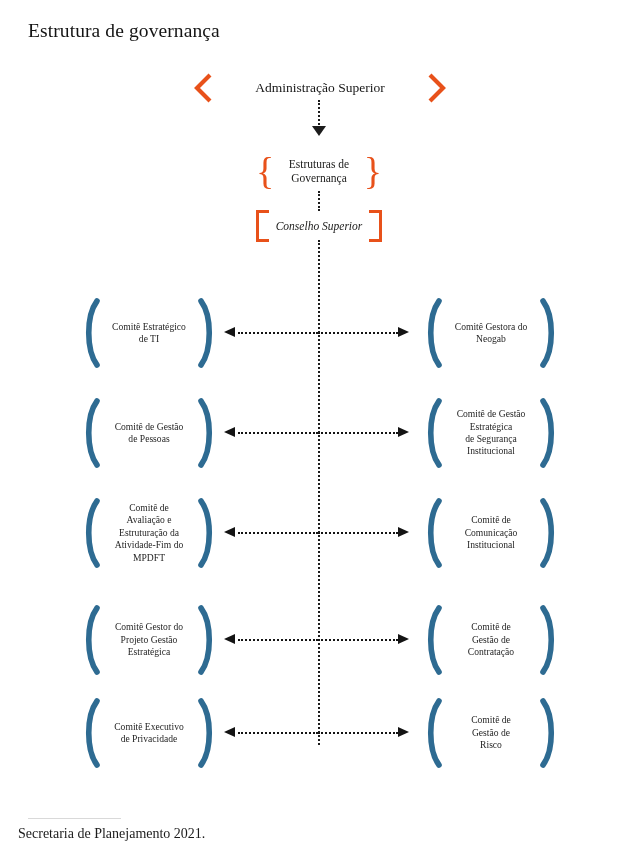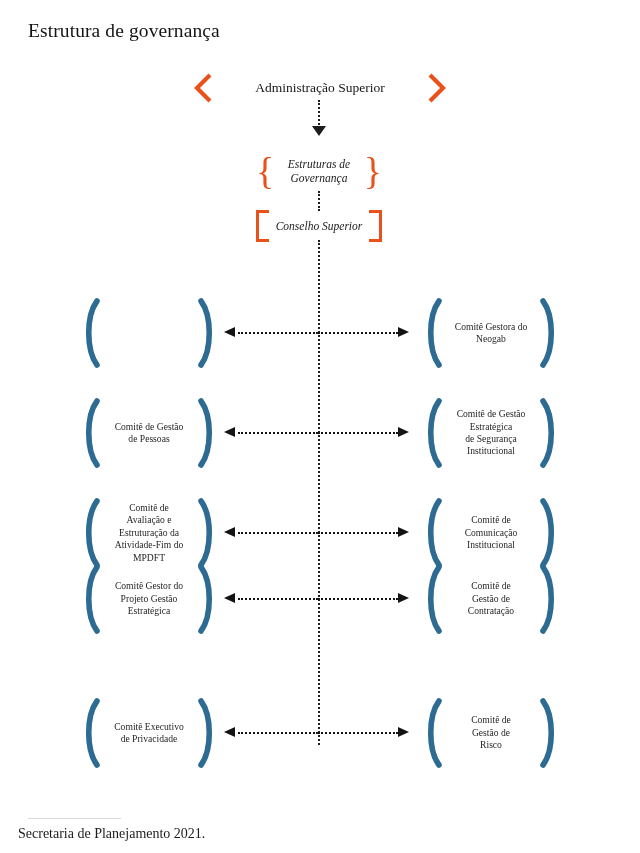--- a/index.html
+++ b/index.html
@@ -86,21 +86,20 @@
     height: 42px;
     display: flex;
     align-items: center;
     justify-content: center;
   }
   #node-estruturas .estr-label {
     font-size: 11.5px;
     line-height: 14.5px;
     text-align: center;
     color: #20201f;
-    font-style: italic;
   }
   .brace {
     position: absolute;
     top: 50%;
     transform: translateY(-50%);
     font-family: "Liberation Serif", "DejaVu Serif", serif;
     font-size: 38px;
     line-height: 1;
     color: #e8511a;
     font-weight: normal;
@@ -259,20 +258,24 @@
   <span class="sqbracket" id="sq-right"></span>
 </div>
 
 <div class="row" id="row-1" style="top:290px">
   <div class="committee left">
     <span class="paren p-left">
       <svg width="22" height="70" viewBox="0 0 22 70">
           <path d="M17,3 C6,18 6,52 17,67" fill="none" stroke="#2e6b92" stroke-width="5.6" stroke-linecap="round"></path>
         </svg>
     </span>
+    <span class="ctext">
+      <span>Comitê Estratégico</span><br>
+      <span>de TI</span>
+    </span>
     <span class="paren p-right">
       <svg width="22" height="70" viewBox="0 0 22 70">
           <path d="M5,3 C16,18 16,52 5,67" fill="none" stroke="#2e6b92" stroke-width="5.6" stroke-linecap="round"></path>
         </svg>
     </span>
   </div>
   <div class="harrow a-left"></div>
   <div class="hconn h-left"></div>
   <div class="hconn h-right"></div>
   <div class="harrow a-right"></div>
@@ -371,21 +374,21 @@
       <span>Institucional</span>
     </span>
     <span class="paren p-right">
       <svg width="22" height="70" viewBox="0 0 22 70">
           <path d="M5,3 C16,18 16,52 5,67" fill="none" stroke="#2e6b92" stroke-width="5.6" stroke-linecap="round"></path>
         </svg>
     </span>
   </div>
 </div>
 
-<div class="row" id="row-4" style="top:556px">
+<div class="row" id="row-4" style="top:597px">
   <div class="committee left">
     <span class="paren p-left">
       <svg width="22" height="70" viewBox="0 0 22 70">
           <path d="M17,3 C6,18 6,52 17,67" fill="none" stroke="#2e6b92" stroke-width="5.6" stroke-linecap="round"></path>
         </svg>
     </span>
     <span class="ctext">
       <span>Comitê Gestor do</span><br>
       <span>Projeto Gestão</span><br>
       <span>Estratégica</span>

